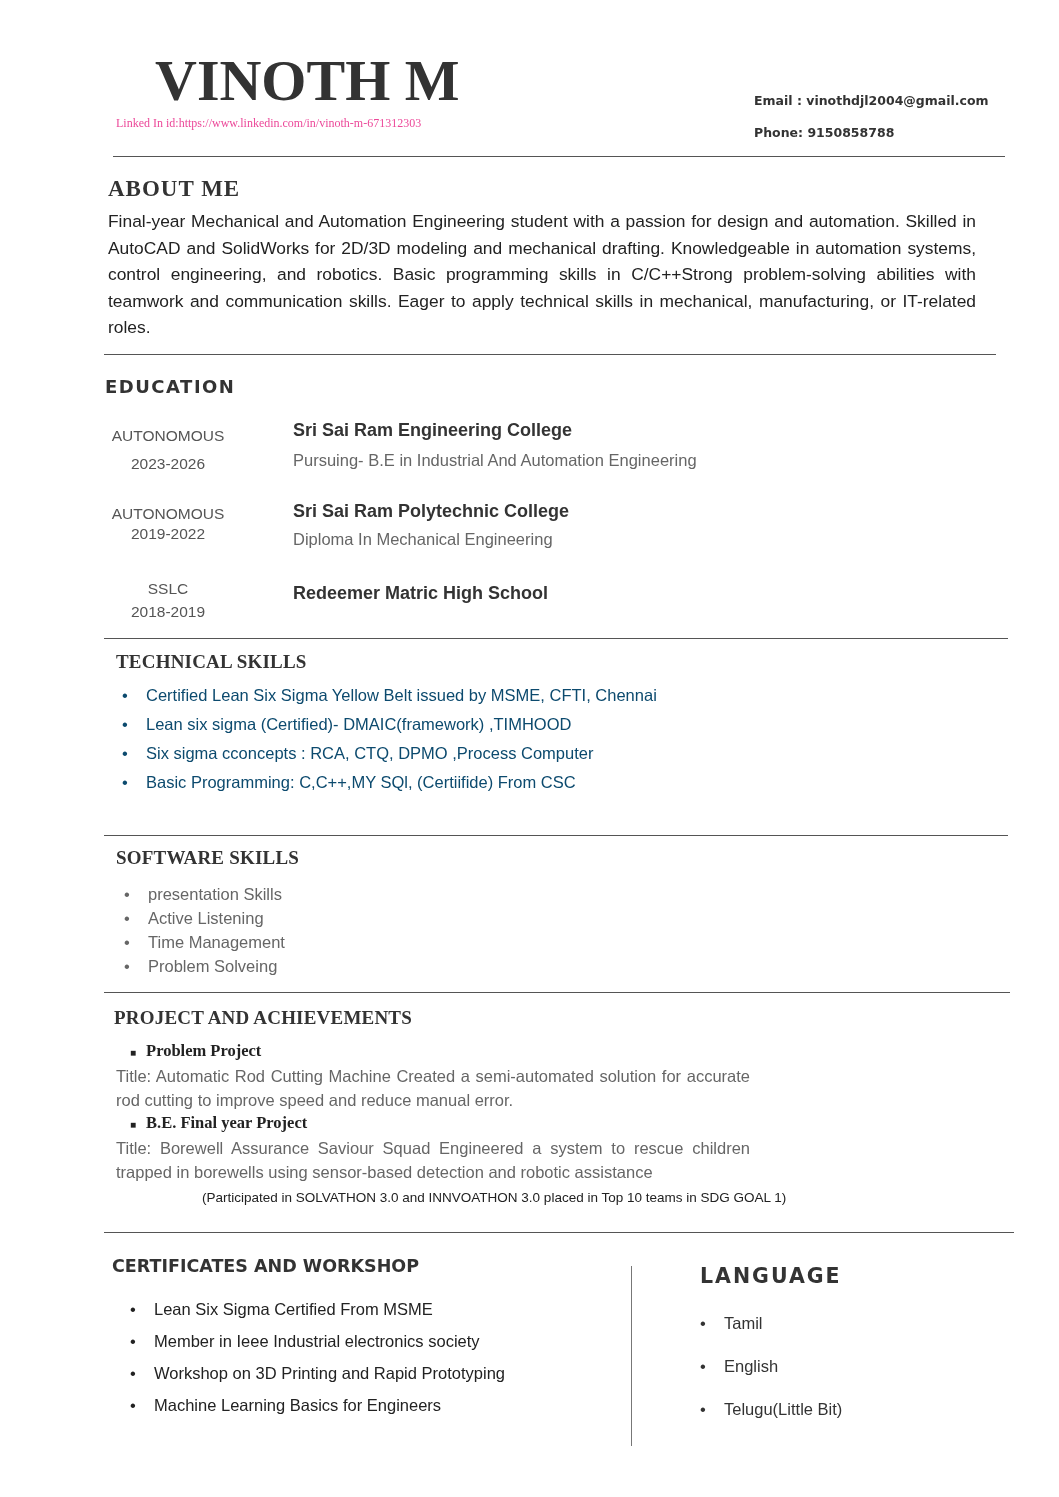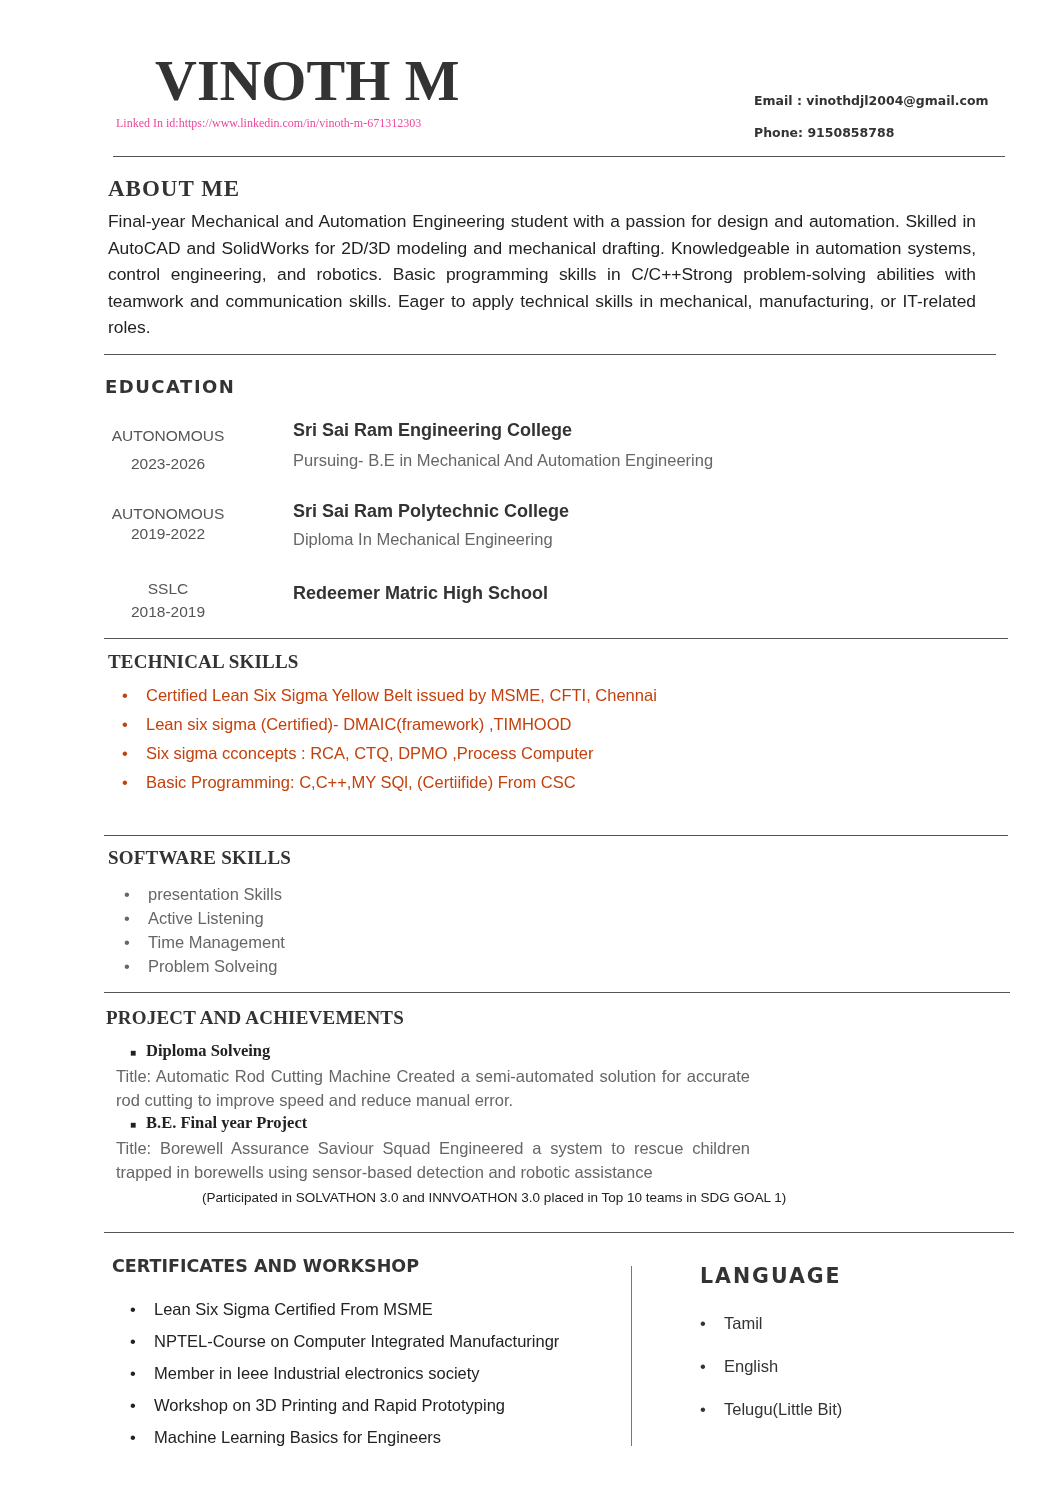--- a/index.html
+++ b/index.html
@@ -12,25 +12,25 @@
   .phone { top: 125px; }
   .hr { height: 0; border-top: 1px solid #555; }
   .h-serif { font-family: "Liberation Serif", serif; font-weight: bold; color: #333; }
   .h-sans { font-family: "DejaVu Sans", sans-serif; font-weight: bold; color: #333; }
   .about-h { left: 108px; top: 176px; font-size: 23px; letter-spacing: 1px; }
   .about-p { left: 108px; top: 208px; width: 868px; font-size: 17.4px; line-height: 26.5px; text-align: justify; color: #222; }
   .edu-h { left: 105px; top: 376px; font-size: 18px; letter-spacing: 1.5px; }
   .edu-left { left: 104px; width: 128px; text-align: center; font-size: 15.5px; color: #555; line-height: 22px; }
   .edu-inst { left: 293px; font-size: 18px; font-weight: bold; color: #333; }
   .edu-deg { left: 293px; font-size: 16.5px; color: #666; }
-  .sec-h { font-size: 19px; letter-spacing: 0.2px; }
+  .sec-h { font-size: 19px; letter-spacing: 0.2px; margin-left: 8px; }
   ul { margin: 0; padding: 0; list-style: none; }
   .blist li { position: relative; padding-left: 24px; }
   .blist li::before { content: "\2022"; position: absolute; left: 0; top: 0; }
-  .tech-list { left: 122px; top: 684px; font-size: 16.5px; color: #c2410c; }
+  .tech-list { left: 122px; top: 684px; font-size: 16.5px; color: #0c4a6e; }
   .tech-list li { height: 29px; line-height: 22px; }
   .soft-list { left: 124px; top: 883px; font-size: 16.5px; color: #666; }
   .soft-list li { height: 24px; line-height: 22px; }
   .proj-sub { left: 130px; font-family: "Liberation Serif", serif; font-weight: bold; font-size: 16.5px; color: #222; }
   .proj-sub .dot { font-size: 10px; margin-right: 10px; vertical-align: middle; }
   .proj-text { left: 116px; width: 634px; font-size: 16.5px; line-height: 24px; color: #666; text-align: justify; }
   .proj-tail { font-size: 13.5px; color: #222; }
   .cert-h { left: 112px; top: 1256px; font-size: 17.5px; }
   .cert-list { left: 130px; top: 1298px; font-size: 16.5px; color: #222; }
   .cert-list li { height: 32px; line-height: 22px; }
@@ -50,21 +50,21 @@
 
 <div class="abs h-serif about-h">ABOUT ME</div>
 <div class="abs about-p">Final-year Mechanical and Automation Engineering student with a passion for design and automation. Skilled in AutoCAD and SolidWorks for 2D/3D modeling and mechanical drafting. Knowledgeable in automation systems, control engineering, and robotics. Basic programming skills in C/C++Strong problem-solving abilities with teamwork and communication skills. Eager to apply technical skills in mechanical, manufacturing, or IT-related roles.</div>
 <div class="abs hr" style="left:104px; top:354px; width:892px;"></div>
 
 <div class="abs h-sans edu-h">EDUCATION</div>
 
 <div class="abs edu-left" style="top:425px;">AUTONOMOUS</div>
 <div class="abs edu-left" style="top:453px;">2023-2026</div>
 <div class="abs edu-inst" style="top:420px;">Sri Sai Ram Engineering College</div>
-<div class="abs edu-deg" style="top:451px;">Pursuing- B.E in Mechanical And Automation Engineering</div>
+<div class="abs edu-deg" style="top:451px;">Pursuing- B.E in Industrial And Automation Engineering</div>
 
 <div class="abs edu-left" style="top:503px;">AUTONOMOUS</div>
 <div class="abs edu-left" style="top:523px;">2019-2022</div>
 <div class="abs edu-inst" style="top:501px;">Sri Sai Ram Polytechnic College</div>
 <div class="abs edu-deg" style="top:530px;">Diploma In Mechanical Engineering</div>
 
 <div class="abs edu-left" style="top:578px;">SSLC</div>
 <div class="abs edu-left" style="top:601px;">2018-2019</div>
 <div class="abs edu-inst" style="top:583px;">Redeemer Matric High School</div>
 
@@ -83,35 +83,34 @@
 <ul class="abs blist soft-list">
   <li>presentation Skills</li>
   <li>Active Listening</li>
   <li>Time Management</li>
   <li>Problem Solveing</li>
 </ul>
 <div class="abs hr" style="left:104px; top:992px; width:906px;"></div>
 
 <div class="abs h-serif sec-h" style="left:106px; top:1007px;">PROJECT AND ACHIEVEMENTS</div>
 <div class="abs proj-sub" style="top:1041px;">
-  <span class="dot">■</span><span>Diploma Solveing</span>
+  <span class="dot">■</span><span>Problem Project</span>
 </div>
 <div class="abs proj-text" style="top:1064px;">Title: Automatic Rod Cutting Machine Created a semi-automated solution for accurate rod cutting to improve speed and reduce manual error.</div>
 <div class="abs proj-sub" style="top:1113px;">
   <span class="dot">■</span><span>B.E. Final year Project</span>
 </div>
 <div class="abs proj-text" style="top:1136px; width:760px; text-align:left;">
   <span style="display:inline-block; width:634px; text-align:justify; text-align-last:left;">Title: Borewell Assurance Saviour Squad Engineered a system to rescue children trapped in borewells using sensor-based detection and robotic assistance</span><span class="proj-tail" style="position:absolute; left:86px; top:50px;">(Participated in SOLVATHON 3.0 and INNVOATHON 3.0 placed in Top 10 teams in SDG GOAL 1)</span>
 </div>
 <div class="abs hr" style="left:104px; top:1232px; width:910px;"></div>
 
 <div class="abs h-sans cert-h">CERTIFICATES AND WORKSHOP</div>
 <ul class="abs blist cert-list">
   <li>Lean Six Sigma Certified From  MSME</li>
-  <li>NPTEL-Course on Computer Integrated Manufacturingr</li>
   <li>Member in Ieee Industrial electronics society</li>
   <li>Workshop on 3D Printing and Rapid Prototyping</li>
   <li>Machine Learning Basics for Engineers</li>
 </ul>
 
 <div class="abs vline"></div>
 
 <div class="abs h-sans lang-h">LANGUAGE</div>
 <ul class="abs blist lang-list">
   <li>Tamil</li>

